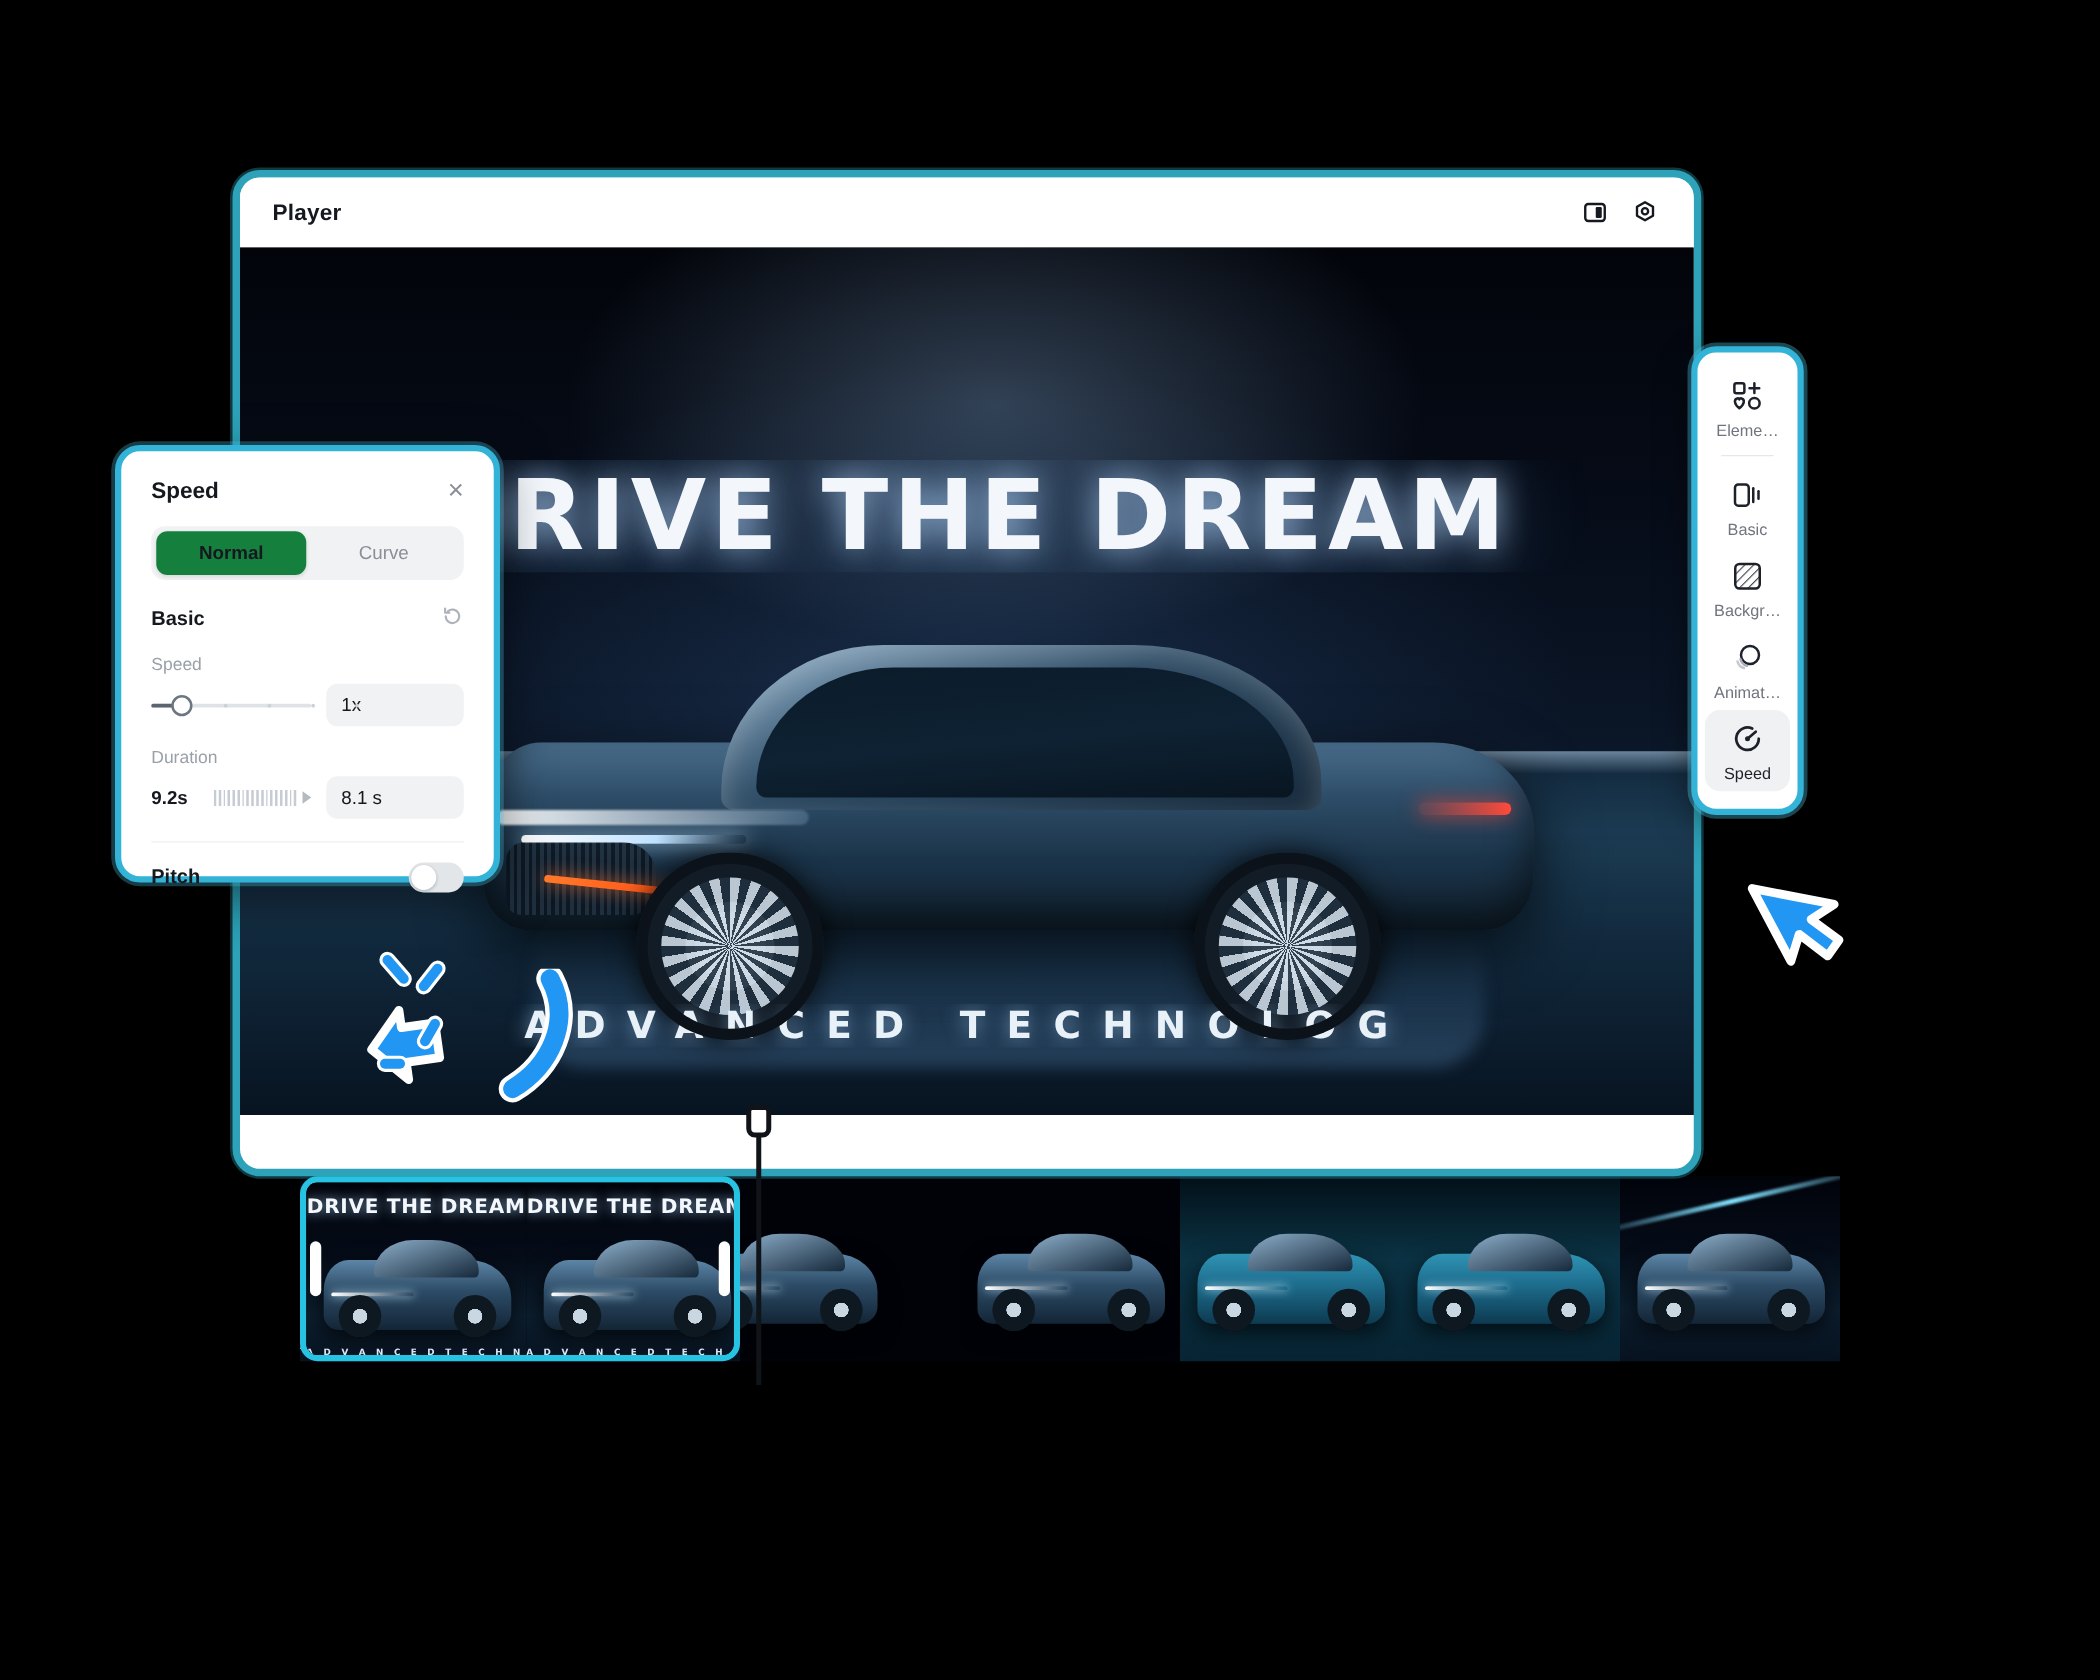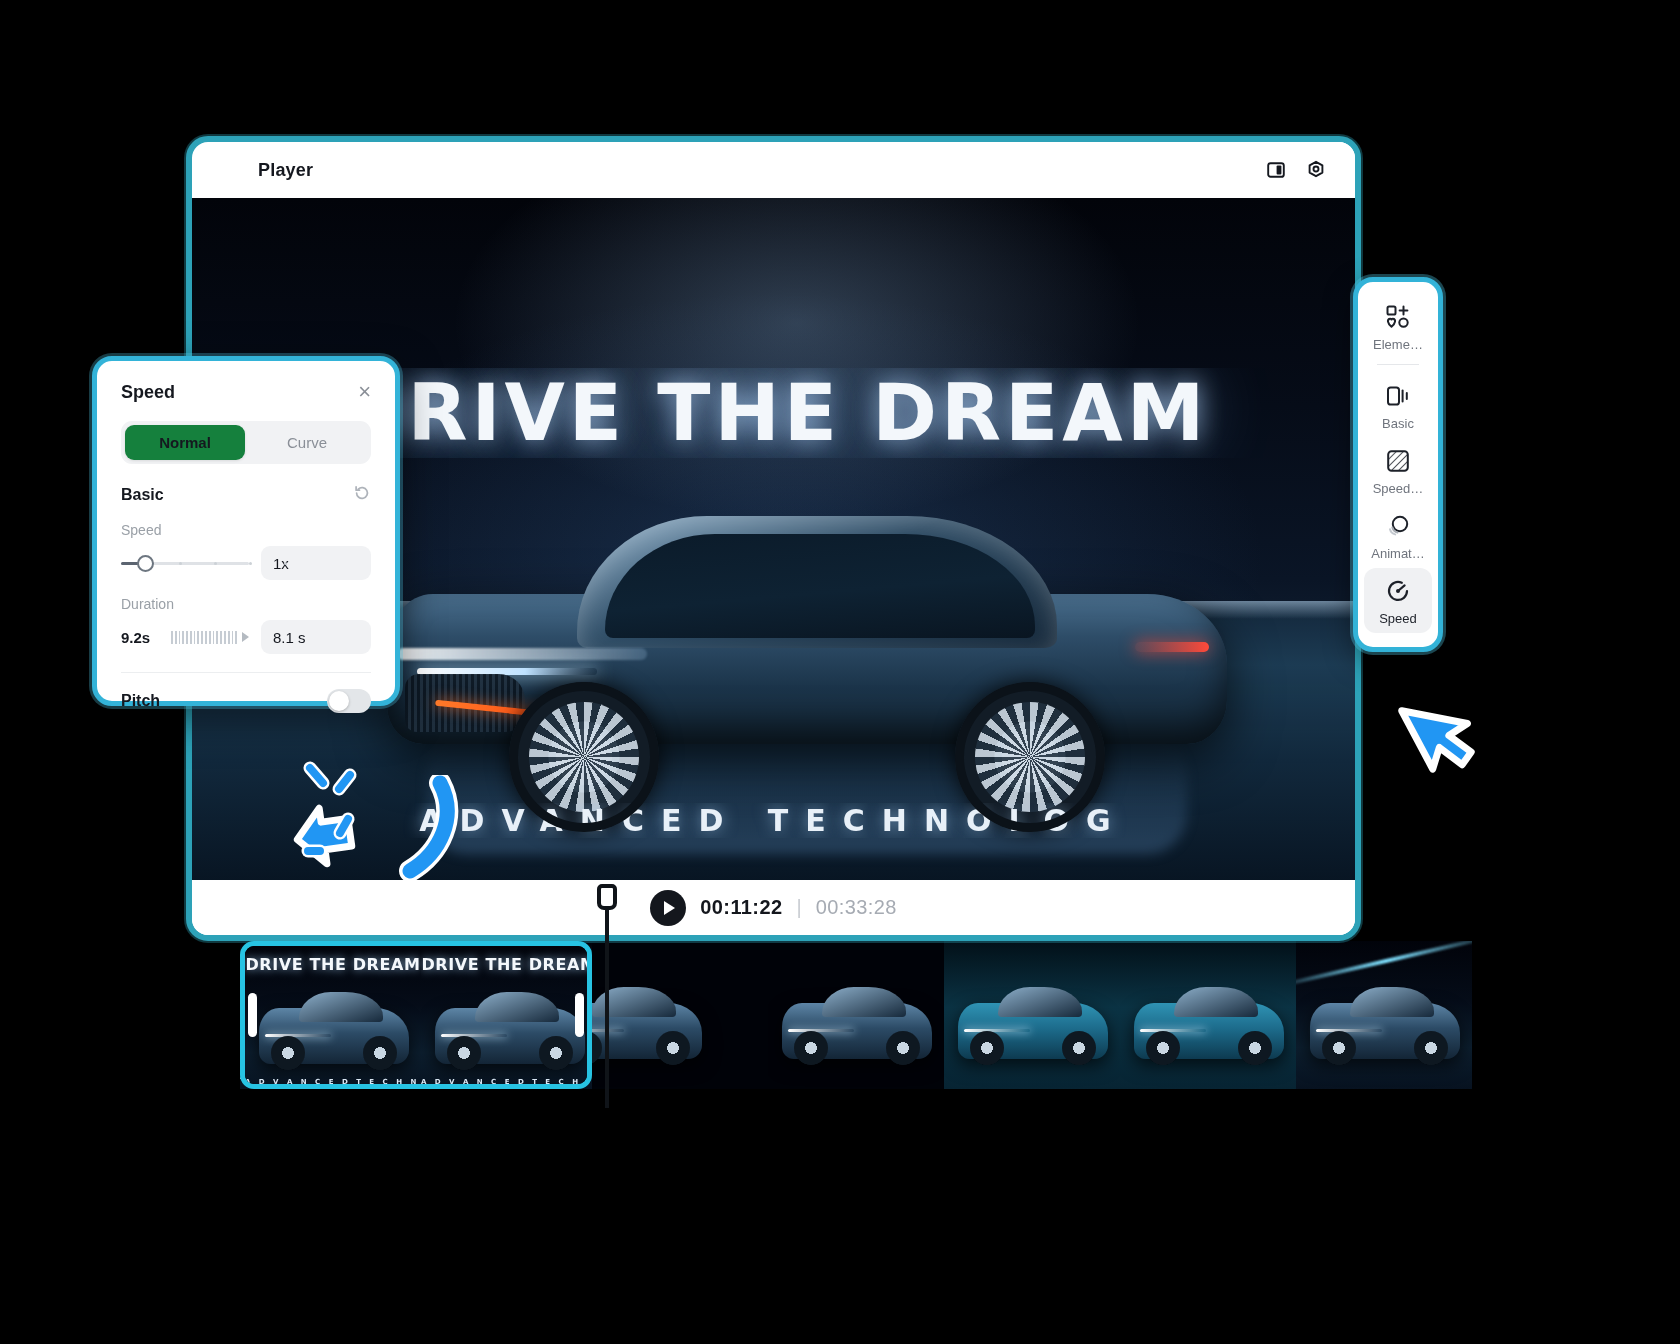--- a/index.html
+++ b/index.html
@@ -18,21 +18,20 @@
     background: #ffffff;
     border-radius: 22px;
     border: 6px solid #2da2b8;
     box-shadow: 0 0 0 2px rgba(45,162,184,.35);
     overflow: hidden;
   }
   .titlebar {
     position: absolute; left: 0; top: 0; right: 0; height: 56px;
     background: #fff; display: flex; align-items: center;
     padding: 0 22px 0 26px;
-    margin-left: 40px;
   }
   .titlebar .title {
     font-size: 18px; font-weight: bold; color: #15181f; letter-spacing: .2px;
   }
   .titlebar .spacer { flex: 1; }
   .tb-icon { width: 34px; height: 34px; display: flex; align-items: center;
              justify-content: center; color: #15181f; cursor: pointer; margin-left: 6px; }
 
   
   .stage {
@@ -410,28 +409,20 @@
         <div class="accent"></div>
         <div class="taillight"></div>
         <div class="wheel front"></div>
         <div class="wheel rear"></div>
       </div>
 
       <div class="headline">DRIVE THE DREAM</div>
       <div class="subline">ADVANCED TECHNOLOG</div>
     </div>
 
-    <div class="playbar">
-      <div class="play-btn">
-        <div class="tri"></div>
-      </div>
-      <div class="time-cur">00:11:22</div>
-      <div class="time-sep">|</div>
-      <div class="time-tot">00:33:28</div>
-    </div>
   </div>
 
   <div class="playhead">
     <div class="cap"></div>
     <div class="stem"></div>
   </div>
 
   <div class="sidebar">
 
     <div class="sb-item">
@@ -464,21 +455,21 @@
         <svg width="26" height="26" viewBox="0 0 26 26" fill="none">
           <defs>
             <pattern id="hatch" width="5" height="5" patternUnits="userSpaceOnUse" patternTransform="rotate(45)">
               <line x1="0" y1="0" x2="0" y2="5" stroke="#1d2129" stroke-width="1.8"></line>
             </pattern>
           </defs>
           <rect x="3.2" y="3.2" width="19.6" height="19.6" rx="3.4" fill="url(#hatch)" opacity=".85"></rect>
           <rect x="3.2" y="3.2" width="19.6" height="19.6" rx="3.4" stroke="#1d2129" stroke-width="2"></rect>
         </svg>
       </span>
-      <span class="sb-lab">Speed…</span>
+      <span class="sb-lab">Backgr…</span>
     </div>
 
     <div class="sb-item">
       <span class="sb-ico">
         <svg width="26" height="26" viewBox="0 0 26 26" fill="none">
           <circle cx="15" cy="11" r="7.2" stroke="#1d2129" stroke-width="2"></circle>
           <path d="M12.6 19.6 A7.2 7.2 0 0 1 7.4 14.4" stroke="#a9aeb5" stroke-width="2" stroke-linecap="round"></path>
           <path d="M10.2 21.4 A7.2 7.2 0 0 1 5 16.2" stroke="#c4c9cf" stroke-width="2" stroke-linecap="round"></path>
         </svg>
       </span>

